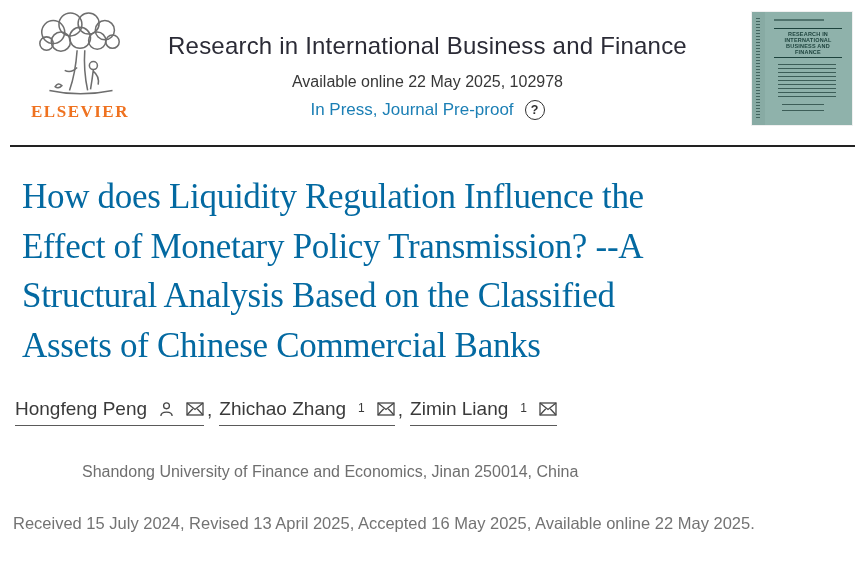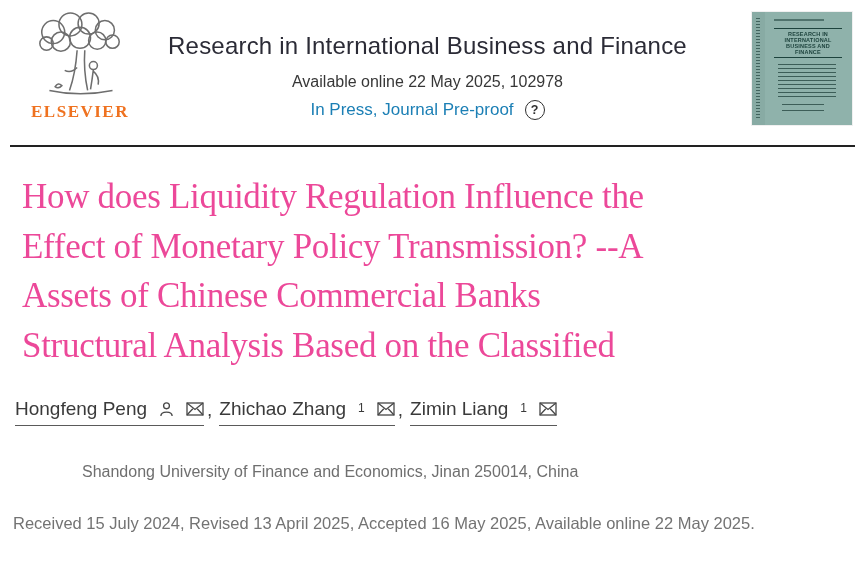--- a/index.html
+++ b/index.html
@@ -37,21 +37,21 @@
     background:repeating-linear-gradient(to bottom,rgba(25,58,52,0.7) 0 1px,transparent 1px 4px);}
   .cover .footer-line{position:absolute;left:30px;bottom:14px;width:42px;height:5px;
     border-top:1px solid rgba(25,58,52,0.7);border-bottom:1px solid rgba(25,58,52,0.7);}
 
   
   .divider{position:absolute;left:10px;right:10px;top:145px;height:2px;background:#222222;}
 
   
   .article-title{position:absolute;left:22px;top:172px;width:820px;
     font-family:"Liberation Serif","DejaVu Serif",serif;font-size:35px;line-height:49.5px;
-    color:#ec4899;letter-spacing:-0.3px;}
+    color:#0369a1;letter-spacing:-0.3px;}
 
   .authors{position:absolute;left:15px;top:398px;font-size:19px;color:#3a3a3a;display:flex;align-items:flex-end;}
   .author{display:inline-flex;align-items:center;gap:12px;border-bottom:1.5px solid #5a5a5a;
     padding-bottom:5px;cursor:pointer;}
   .author .a-name{color:#3a3a3a;}
   .author sup{font-size:12px;position:relative;top:-1px;color:#3a3a3a;}
   .author-sep{margin:0 7px 0 3px;padding-bottom:5px;}
   .author svg{display:block;}
 
   .affiliation{position:absolute;left:82px;top:463px;font-size:16px;color:#6f6f6f;}
@@ -102,22 +102,22 @@
     </div>
     <div class="contents"></div>
     <div class="footer-line"></div>
   </div>
 
   <div class="divider"></div>
 
   <div class="article-title">
     <div>How does Liquidity Regulation Influence the</div>
     <div>Effect of Monetary Policy Transmission? --A</div>
+    <div>Structural Analysis Based on the Classified</div>
     <div>Assets of Chinese Commercial Banks</div>
-    <div>Structural Analysis Based on the Classified</div>
   </div>
 
   <div class="authors">
 
     <span class="author">
       <span class="a-name">Hongfeng Peng</span>
       <svg width="15" height="17" viewBox="0 0 16 17" fill="none" stroke="#474747" stroke-width="1.4">
         <circle cx="8" cy="4.6" r="3.1"></circle>
         <path d="M2,15.5 C2,9.8 14,9.8 14,15.5"></path>
       </svg>

